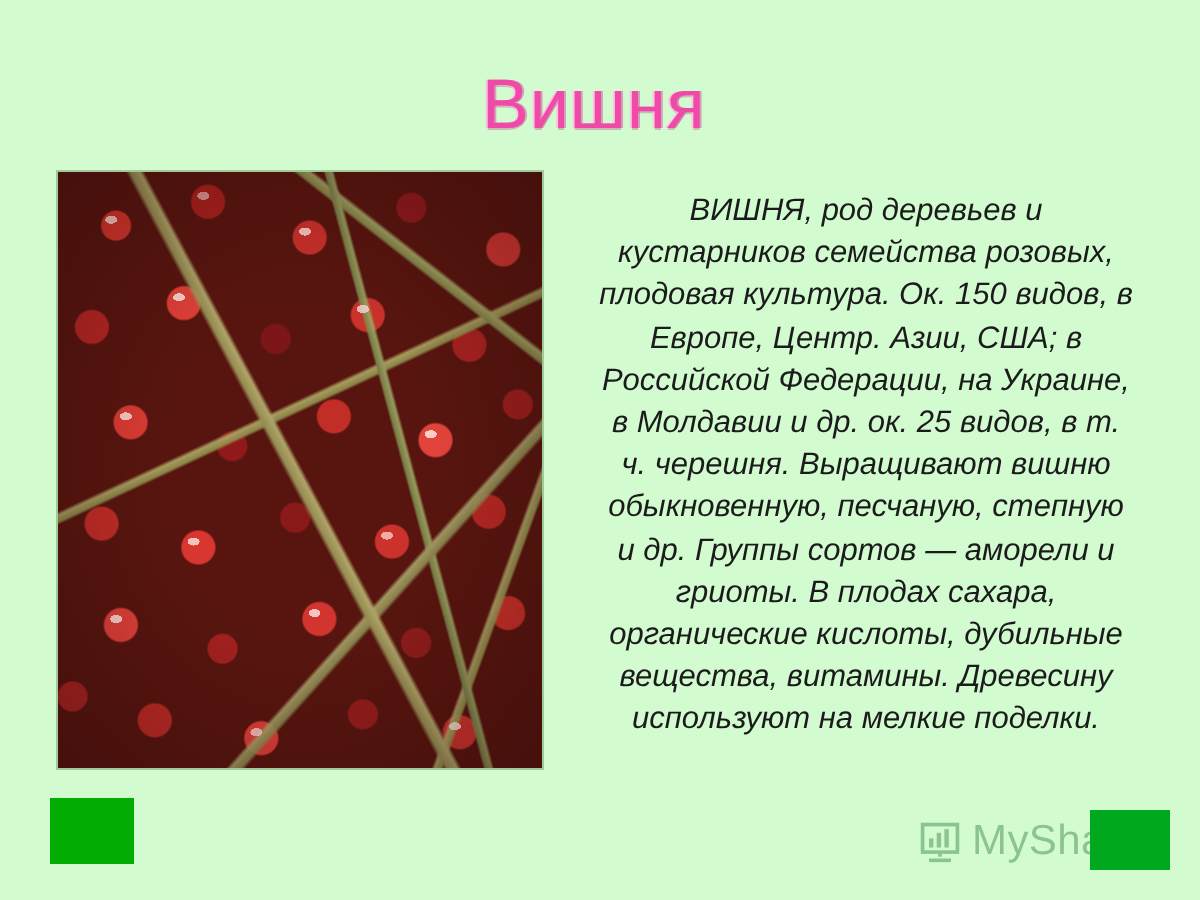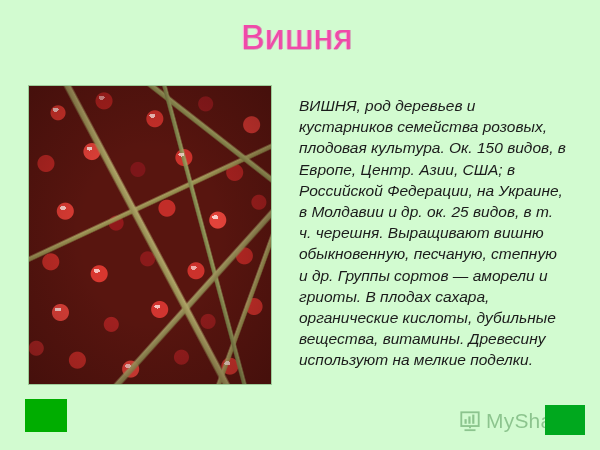--- a/index.html
+++ b/index.html
@@ -18,21 +18,21 @@
     width: 600px;
     height: 450px;
     background: #d2fbd0;
     overflow: hidden;
   }
 
   
   #slide-title {
     position: absolute;
     left: 241px;
-    top: 16px;
+    top: 32px;
     font-family: "Liberation Sans", sans-serif;
     font-size: 35px;
     line-height: 41px;
     font-weight: 400;
     color: #ef4aa8;
     text-shadow:
       1px 0 0 rgba(210,90,160,0.55),
       -1px 0 0 rgba(255,190,225,0.85),
       0 1px 0 rgba(190,70,140,0.35);
     letter-spacing: 0.5px;
@@ -131,21 +131,21 @@
   #body-text {
     position: absolute;
     left: 299px;
     top: 95px;
     width: 268px;
     font-family: "Liberation Sans", sans-serif;
     font-style: italic;
     font-size: 15.5px;
     line-height: 21.2px;
     color: #1b1b1b;
-    text-align: left;
+    text-align: center;
     white-space: pre-wrap;
   }
 
   
   #green-block {
     position: absolute;
     left: 25px;
     top: 399px;
     width: 42px;
     height: 33px;

